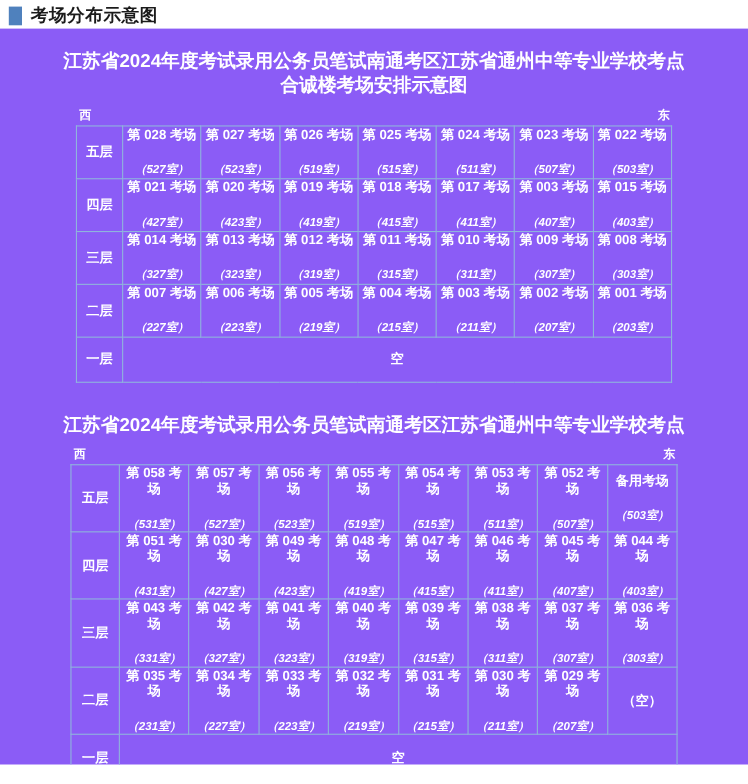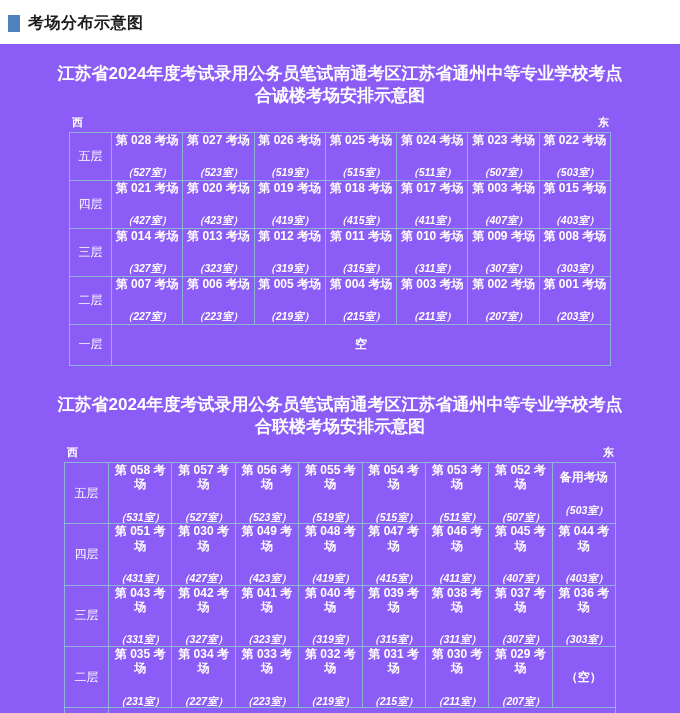--- a/index.html
+++ b/index.html
@@ -6,21 +6,21 @@
   html, body { margin: 0; padding: 0; }
   body {
     width: 680px; height: 713px;
     background: #ffffff;
     font-family: "Liberation Sans", "DejaVu Sans", sans-serif;
     overflow: hidden;
   }
   .page-header {
     display: flex; align-items: center;
     padding: 11px 10px 9px 8px;
-    height: 44px;
+    height: 26px;
   }
   .header-bullet {
     width: 12px; height: 17px;
     background: #4f81bd;
     margin-right: 8px;
     flex: 0 0 auto;
   }
   .page-title {
     font-size: 16px; font-weight: bold; color: #1b1b1b;
     margin: 0; letter-spacing: 0.5px;
@@ -51,21 +51,21 @@
     border-collapse: collapse;
     table-layout: fixed;
   }
   table.exam-grid th, table.exam-grid td {
     border: 1px solid #8fb4dc;
     color: #ffffff;
     text-align: center;
     vertical-align: middle;
     padding: 0;
   }
-  th.floor-cell { font-size: 12px; font-weight: normal; }
+  th.floor-cell { font-size: 12px; font-weight: bold; }
   .panel-0 th.floor-cell { width: 42px; }
   .panel-1 th.floor-cell { width: 44px; }
   .panel-0 td.room-cell { height: 48px; }
   .panel-1 td.room-cell { height: 46px; }
   .cell-name { font-size: 12px; font-weight: bold; line-height: 1.2; }
   .cell-room { font-size: 10.5px; font-weight: bold; margin-top: 20px; line-height: 1.1; font-style: italic; }
   td.empty-span { font-size: 12px; font-weight: bold; }
   .panel-0 td.empty-span { height: 41px; }
   .panel-1 td.empty-span { height: 44px; }
 </style>
@@ -216,21 +216,20 @@
               <tr>
                 <th class="floor-cell">一层</th>
                 <td class="empty-span" colspan="7">空</td>
               </tr>
             </tbody>
           </table>
         </div>
       </div>
       <div class="panel panel-1">
         <div class="panel-title-line1">江苏省2024年度考试录用公务员笔试南通考区江苏省通州中等专业学校考点</div>
-        <div class="panel-title-line2">合联楼考场安排示意图</div>
         <div class="table-wrap">
           <div class="dir-row">
             <span>西</span>
             <span>东</span>
           </div>
           <table class="exam-grid">
             <tbody>
               <tr>
                 <th class="floor-cell">五层</th>
                 <td class="room-cell">

